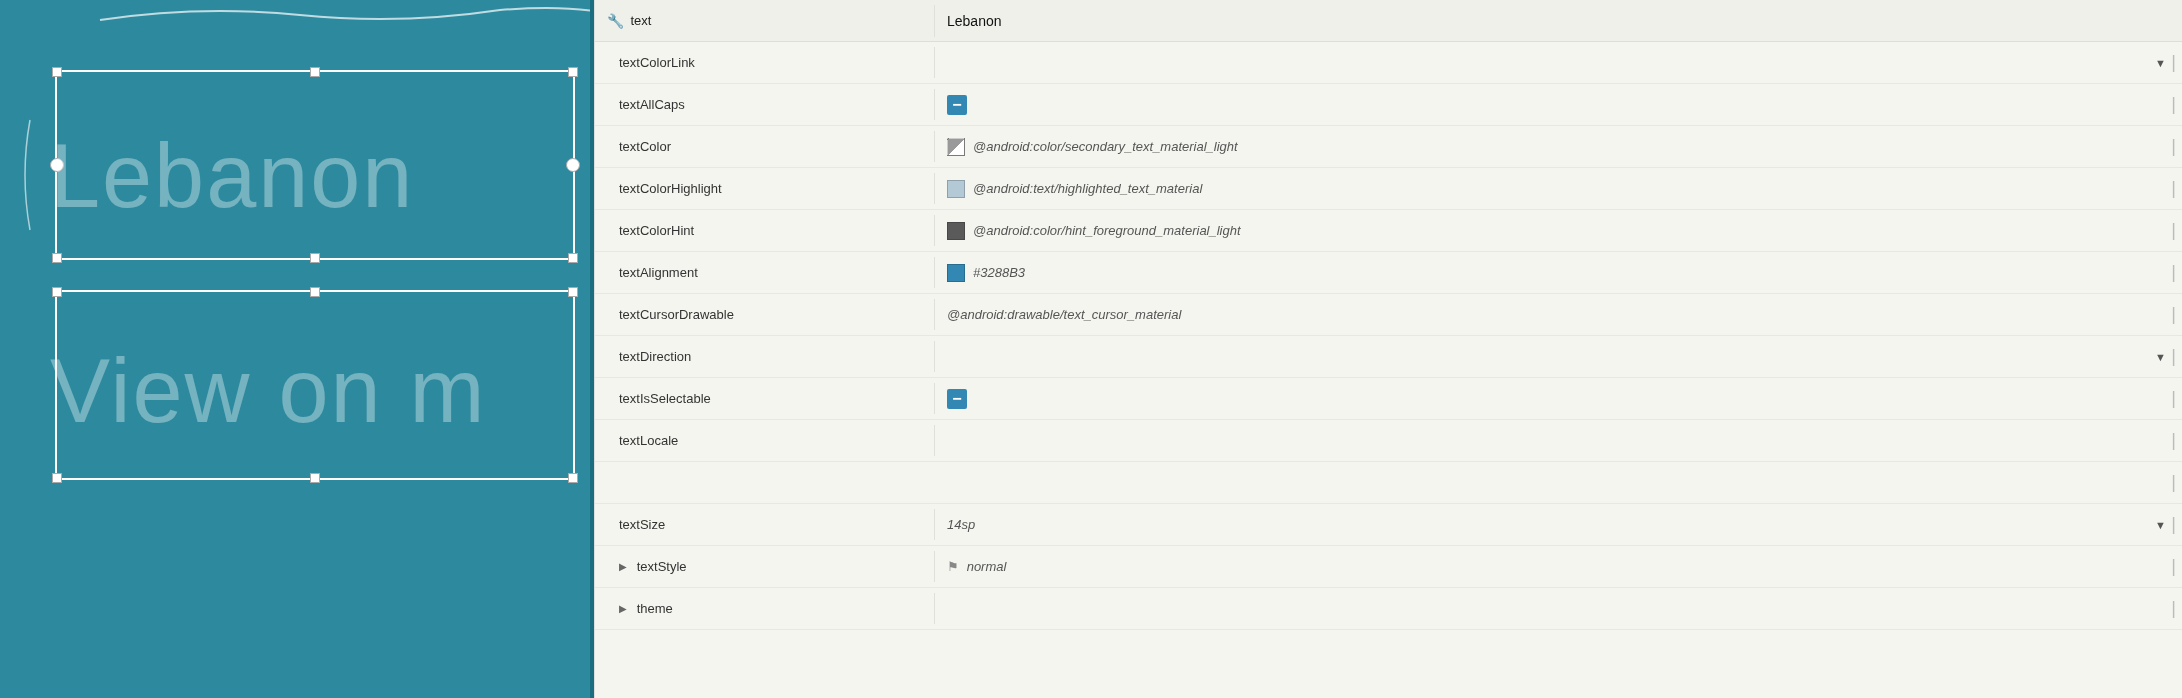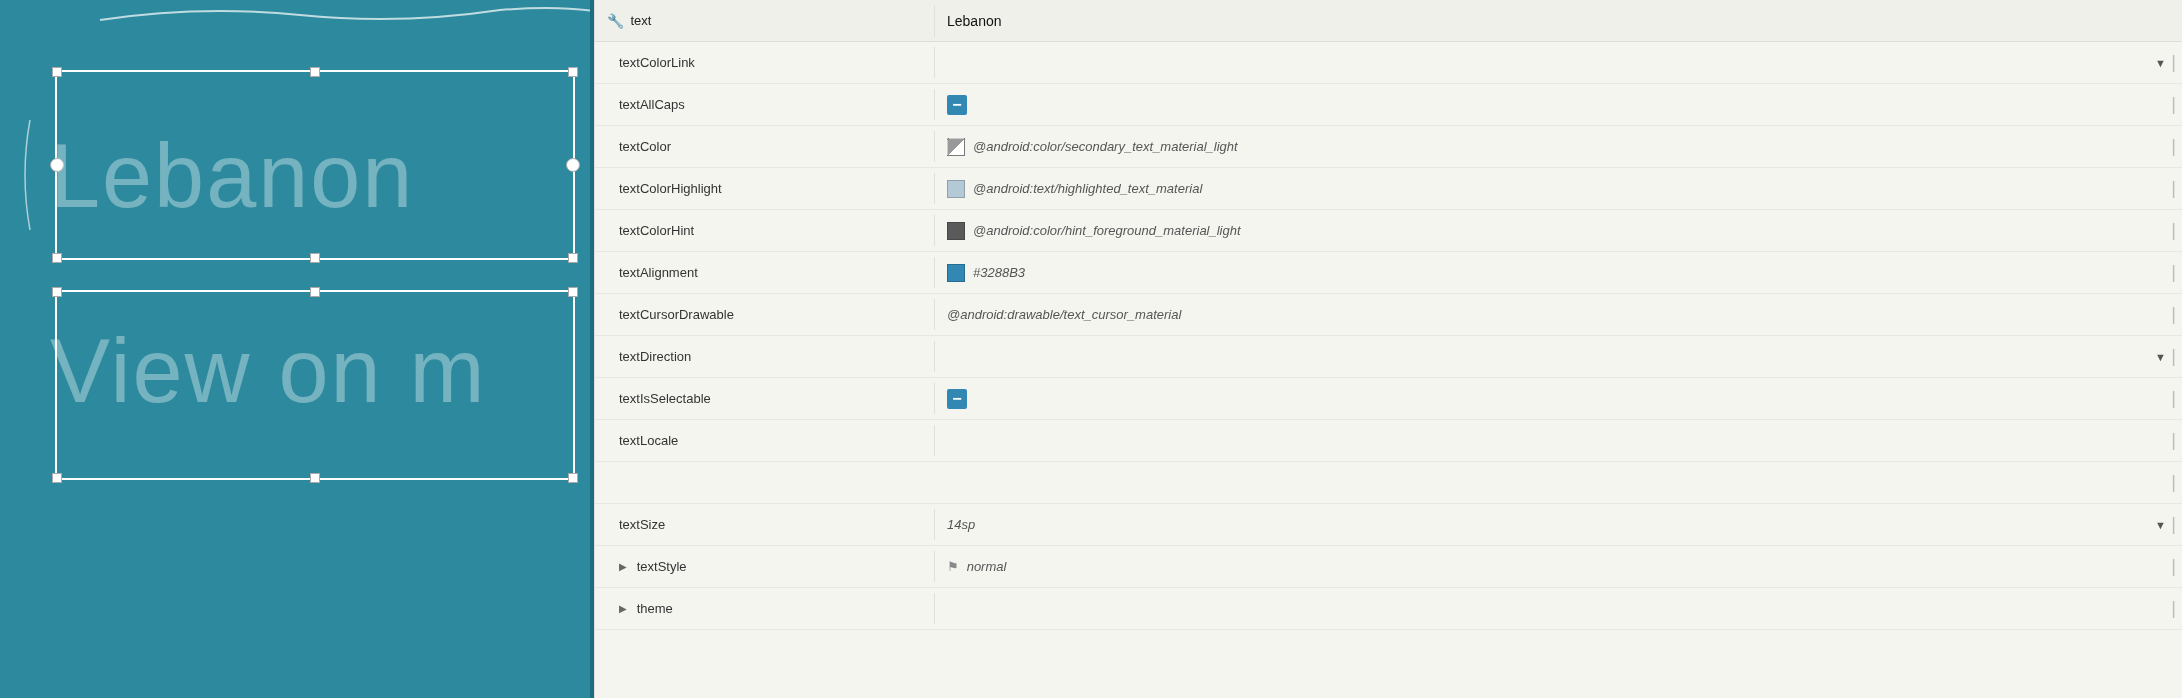--- a/index.html
+++ b/index.html
@@ -76,21 +76,21 @@
       font-size: 90px;
       font-weight: 400;
       color: rgba(255,255,255,0.35);
       letter-spacing: 2px;
       white-space: nowrap;
     }
 
     
     .view-text {
       position: absolute;
-      top: 320px;
+      top: 340px;
       left: 50px;
       font-size: 90px;
       font-weight: 400;
       color: rgba(255,255,255,0.35);
       letter-spacing: 2px;
       white-space: nowrap;
     }
 
     
     .selection-box-bottom {

